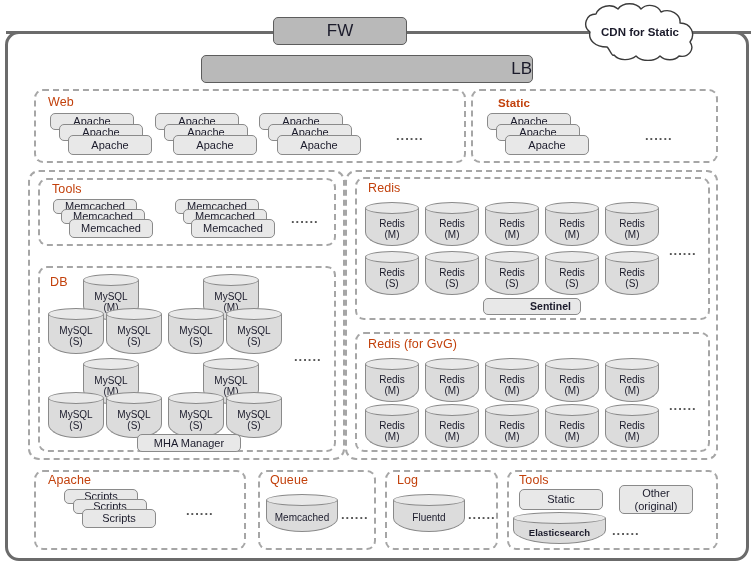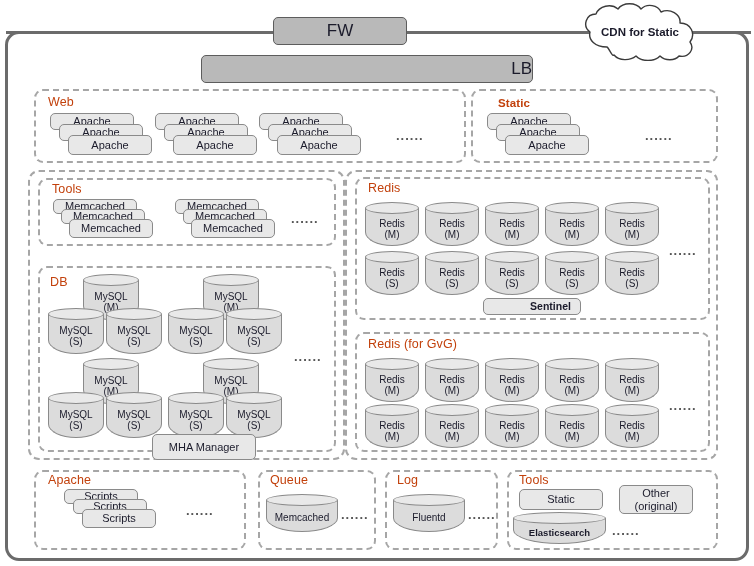--- a/index.html
+++ b/index.html
@@ -274,21 +274,21 @@
   </div>
   <div class="cyl" style="left:226px;top:392px;width:56px;height:46px;">
     <div class="body"></div>
     <div class="top"></div>
     <div class="lbl">MySQL
 (S)</div>
   </div>
 
   <div class="dots" style="left:294px;top:349px;">......</div>
 
-  <div class="nodebox" style="left:152px;top:434px;width:104px;height:26px;"><span>MHA Manager</span></div>
+  <div class="nodebox" style="left:137px;top:434px;width:104px;height:18px;"><span>MHA Manager</span></div>
 
   <div class="abs dbox-outer" style="left:345px;top:170px;width:373px;height:290px;"></div>
 
   <div class="abs dbox" style="left:355px;top:177px;width:355px;height:143px;"></div>
   <div class="group-title" style="left:368px;top:181px;">Redis</div>
 
   <div class="cyl" style="left:365px;top:202px;width:54px;height:44px;">
     <div class="body"></div>
       <div class="top"></div>
     <div class="lbl">Redis

